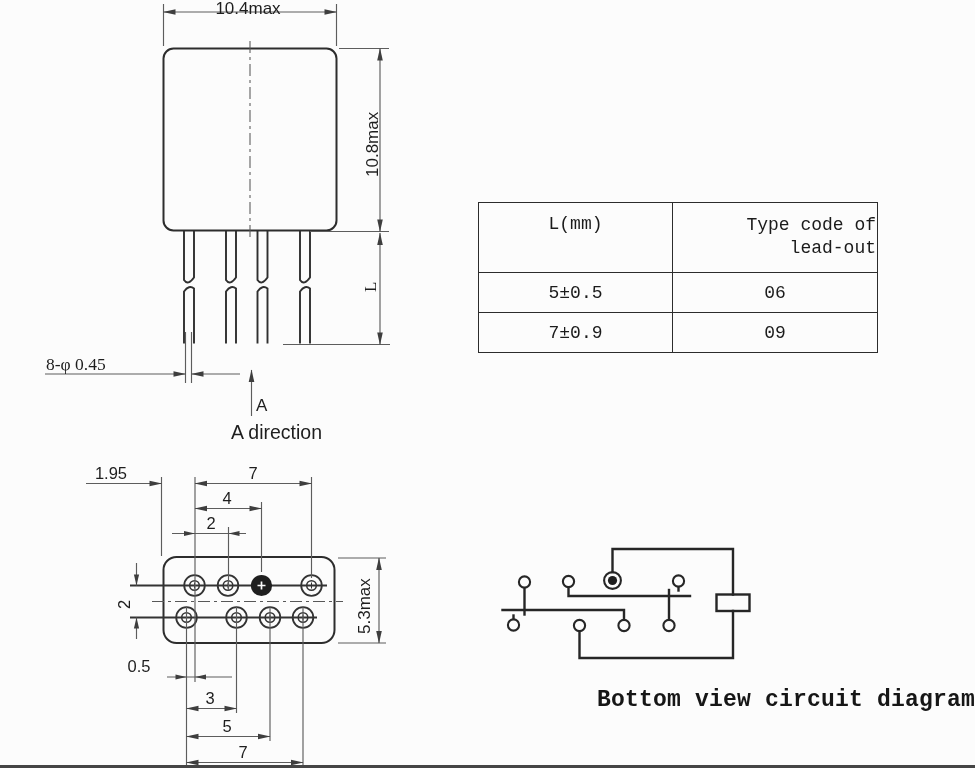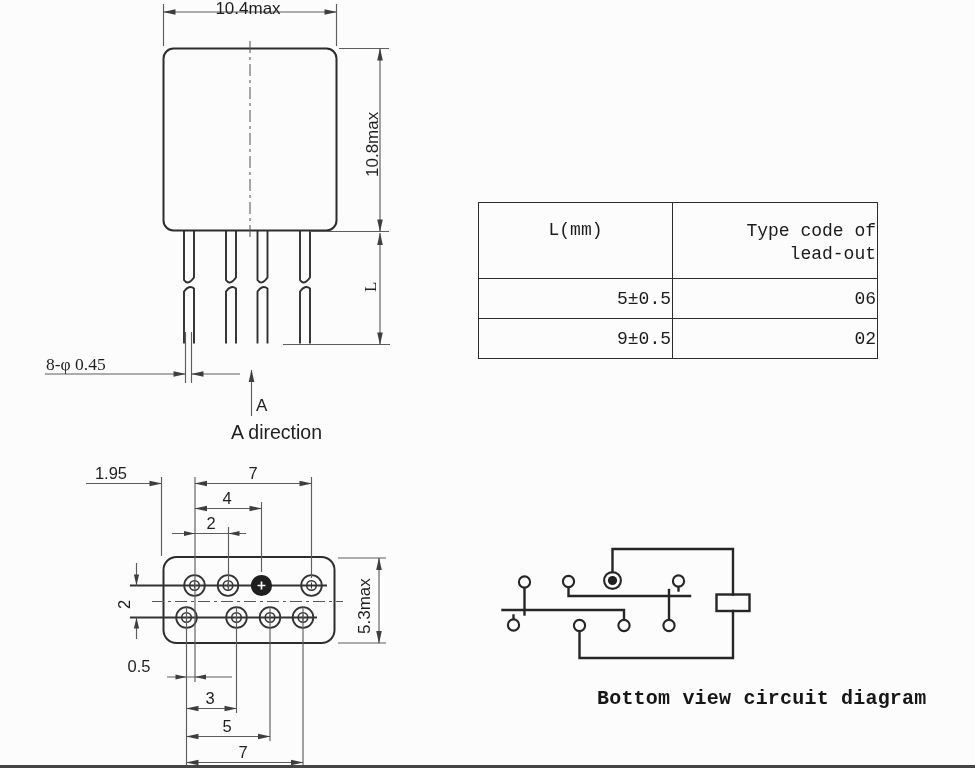--- a/index.html
+++ b/index.html
@@ -23,26 +23,26 @@
   
   .t-sans {font-family:"Liberation Sans",sans-serif;fill:#1e1e1e;}
   .t-serif{font-family:"Liberation Serif",serif;fill:#1e1e1e;}
 
   
   #lead-table{position:absolute;left:478px;top:202px;border-collapse:collapse;
       font-family:"Liberation Mono",monospace;color:#1b1b1b;}
   #lead-table td{border:1.7px solid #2c2c2c;font-size:18px;}
   #lead-table .c1{width:191px;text-align:center;}
   #lead-table .c2{width:188px;text-align:center;}
-  #lead-table tr.hdr td{height:57px;vertical-align:top;padding-top:17px;}
+  #lead-table tr.hdr td{height:57px;vertical-align:top;padding-top:11px;}
   #lead-table tr.hdr .c2{text-align:right;padding-left:15px;line-height:23px;}
-  #lead-table tr.r td{height:37px;vertical-align:middle;text-align:right;}
+  #lead-table tr.r td{height:37px;vertical-align:middle;}
 
   #circuit-caption{position:absolute;left:597px;top:687px;width:300px;
-      font-family:"Liberation Mono",monospace;font-weight:bold;font-size:20px;
+      font-family:"Liberation Mono",monospace;font-weight:bold;font-size:23px;
       letter-spacing:0.2px;color:#161616;white-space:nowrap;}
 
   #page-bottom-edge{position:absolute;left:0;top:765px;width:975px;height:3px;background:#454545;}
 </style>
 </head>
 <body>
 
 <div id="stage">
 
 <svg width="975" height="768" viewBox="0 0 975 768">
@@ -239,22 +239,22 @@
       <td class="c2">
         <div>Type code of</div>
         <div>lead-out</div>
       </td>
     </tr>
     <tr class="r">
       <td class="c1">5±0.5</td>
       <td class="c2">06</td>
     </tr>
     <tr class="r">
-      <td class="c1">9±0.5</td>
-      <td class="c2">02</td>
+      <td class="c1">7±0.9</td>
+      <td class="c2">09</td>
     </tr>
   </tbody>
 </table>
 
 <div id="circuit-caption">Bottom view circuit diagram</div>
 
 <div id="page-bottom-edge"></div>
 
 </div>
 

